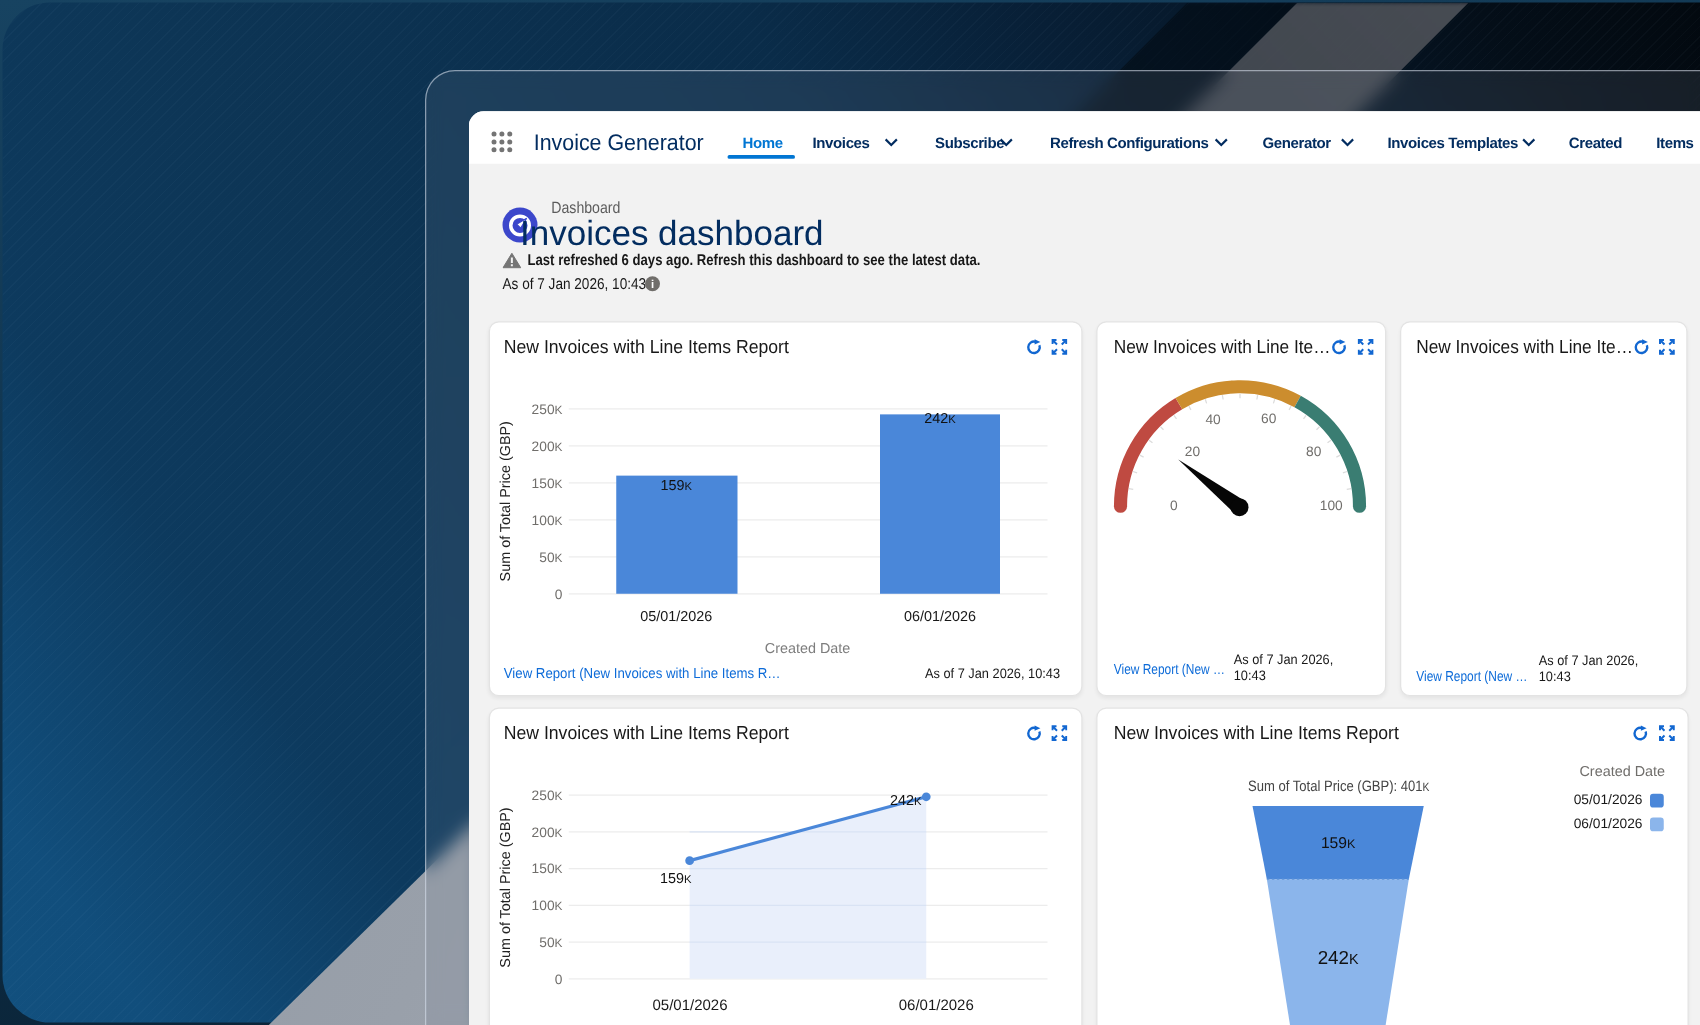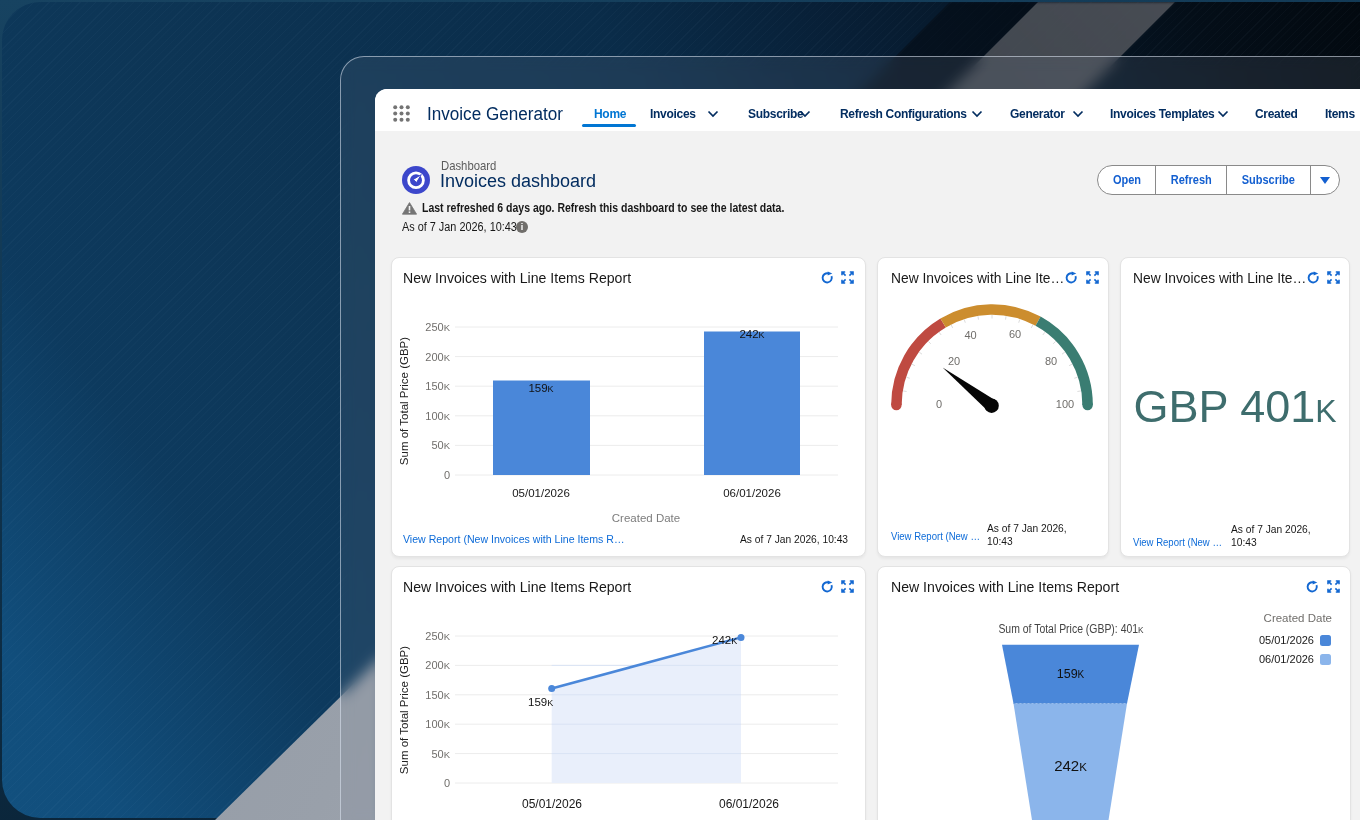--- a/index.html
+++ b/index.html
@@ -92,44 +92,30 @@
   <div class="navitem" style="left:1255px">Created</div>
   <div class="navitem" style="left:1325px">Items</div>
 
   <div id="dashicon">
     <svg width="28" height="28">
       <circle cx="14" cy="14.3" r="7.4" fill="none" stroke="#fff" stroke-width="2.8"></circle>
       <path d="M19.3 8.6 L14.5 16.6 L11.3 13.4 Z" fill="#fff" stroke="#3c47cb" stroke-width="1"></path>
     </svg>
   </div>
   <div class="abs" style="left:441px;top:158px;font-size:13px;color:#5c5c5c;transform:scaleX(0.87);transform-origin:0 0">Dashboard</div>
-  <div class="abs" style="left:440px;top:171px;font-size:18px;color:#032d60">Invoices dashboard</div>
+  <div class="abs" style="left:416px;top:171px;font-size:28px;color:#032d60">Invoices dashboard</div>
   <svg class="abs" style="left:402px;top:202px" width="15" height="12.5">
       <path d="M7.5 0.6 L14.6 12.2 L0.4 12.2 Z" fill="#757575" stroke="#757575" stroke-width="0.8" stroke-linejoin="round"></path>
       <rect x="6.7" y="4" width="1.6" height="4.4" fill="#f2f2f2"></rect>
       <rect x="6.7" y="9.4" width="1.6" height="1.6" fill="#f2f2f2"></rect>
     </svg>
   <div class="abs" style="left:422px;top:201px;font-size:12.5px;font-weight:700;color:#181818;transform:scaleX(0.84);transform-origin:0 0;white-space:nowrap">Last refreshed 6 days ago. Refresh this dashboard to see the latest data.</div>
   <div class="abs" style="left:402px;top:220px;font-size:12.5px;color:#181818;transform:scaleX(0.87);transform-origin:0 0;white-space:nowrap">As of 7 Jan 2026, 10:43·</div>
   <div class="abs" style="left:516px;top:221px;width:12px;height:12px;border-radius:50%;background:#706e6b;color:#fff;font-size:9px;font-weight:700;text-align:center;line-height:12px">i</div>
 
-  <div class="btngroup">
-    <div class="seg" style="width:58px">
-        <span class="t">Open</span>
-      </div>
-    <div class="seg" style="width:71px">
-        <span class="t">Refresh</span>
-      </div>
-    <div class="seg" style="width:84px">
-        <span class="t">Subscribe</span>
-      </div>
-    <div class="seg" style="width:28px">
-        <span style="width:0;height:0;border-left:5.5px solid transparent;border-right:5.5px solid transparent;border-top:7px solid #135fd0"></span>
-      </div>
-  </div>
 
   <div class="card" style="left:391px;top:257px;width:475px;height:300px"></div>
   <div class="card" style="left:877px;top:257px;width:232px;height:300px"></div>
   <div class="card" style="left:1120px;top:257px;width:230px;height:300px"></div>
   <div class="card" style="left:391px;top:566px;width:475px;height:300px"></div>
   <div class="card" style="left:877px;top:566px;width:474px;height:300px"></div>
 
   <div class="ctitle" style="left:403px;top:269px">New Invoices with Line Items Report</div>
   <div class="ctitle" style="left:891px;top:269px;transform:scaleX(0.92)">New Invoices with Line Ite…</div>
   <div class="ctitle" style="left:1133px;top:269px;transform:scaleX(0.92)">New Invoices with Line Ite…</div>
@@ -250,21 +236,20 @@
       <text x="138" y="48">60</text>
       <text x="174" y="75">80</text>
       <text x="188" y="118">100</text>
     </g>
     <polygon points="65.6,77.6 110.6,120.8 118.6,110.6" fill="#060606"></polygon>
     <circle cx="114.6" cy="115.7" r="7.2" fill="#060606"></circle>
   </svg>
   <div class="link" style="left:891px;top:530px;transform:scaleX(0.83)">View Report (New …</div>
   <div class="asof" style="left:987px;top:522px">As of 7 Jan 2026,<br>10:43</div>
 
-  <div class="abs" style="left:1120px;top:381px;width:230px;text-align:center;font-size:45px;color:#3e6d6d;white-space:nowrap">GBP 401<span style="font-size:32px">K</span></div>
   <div class="link" style="left:1133px;top:536px;transform:scaleX(0.83)">View Report (New …</div>
   <div class="asof" style="left:1231px;top:523px">As of 7 Jan 2026,<br>10:43</div>
 
   <svg class="abs" style="left:391px;top:609px" width="475" height="211">
     <g stroke="#ececec" stroke-width="1">
       <line x1="64" y1="27" x2="447" y2="27"></line>
         <line x1="64" y1="56.4" x2="447" y2="56.4"></line>
       <line x1="64" y1="85.8" x2="447" y2="85.8"></line>
         <line x1="64" y1="115.2" x2="447" y2="115.2"></line>
       <line x1="64" y1="144.6" x2="447" y2="144.6"></line>

